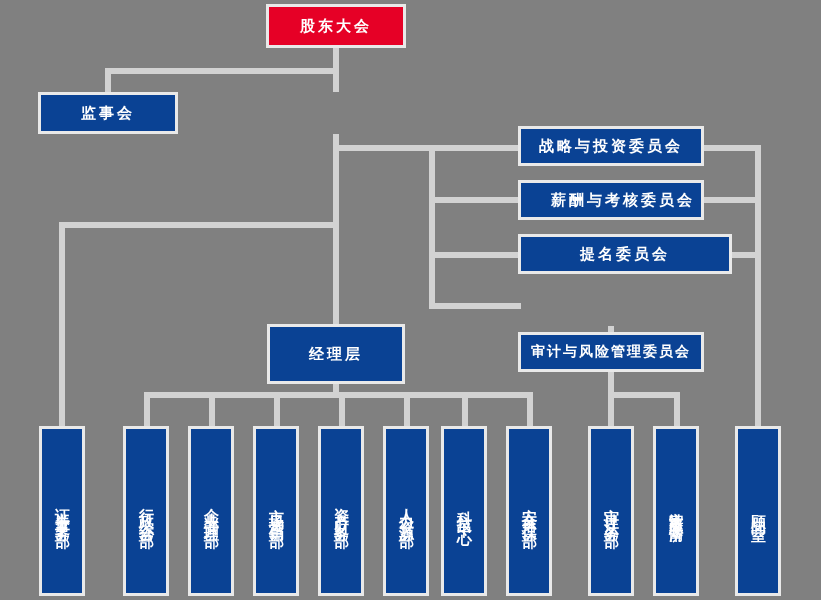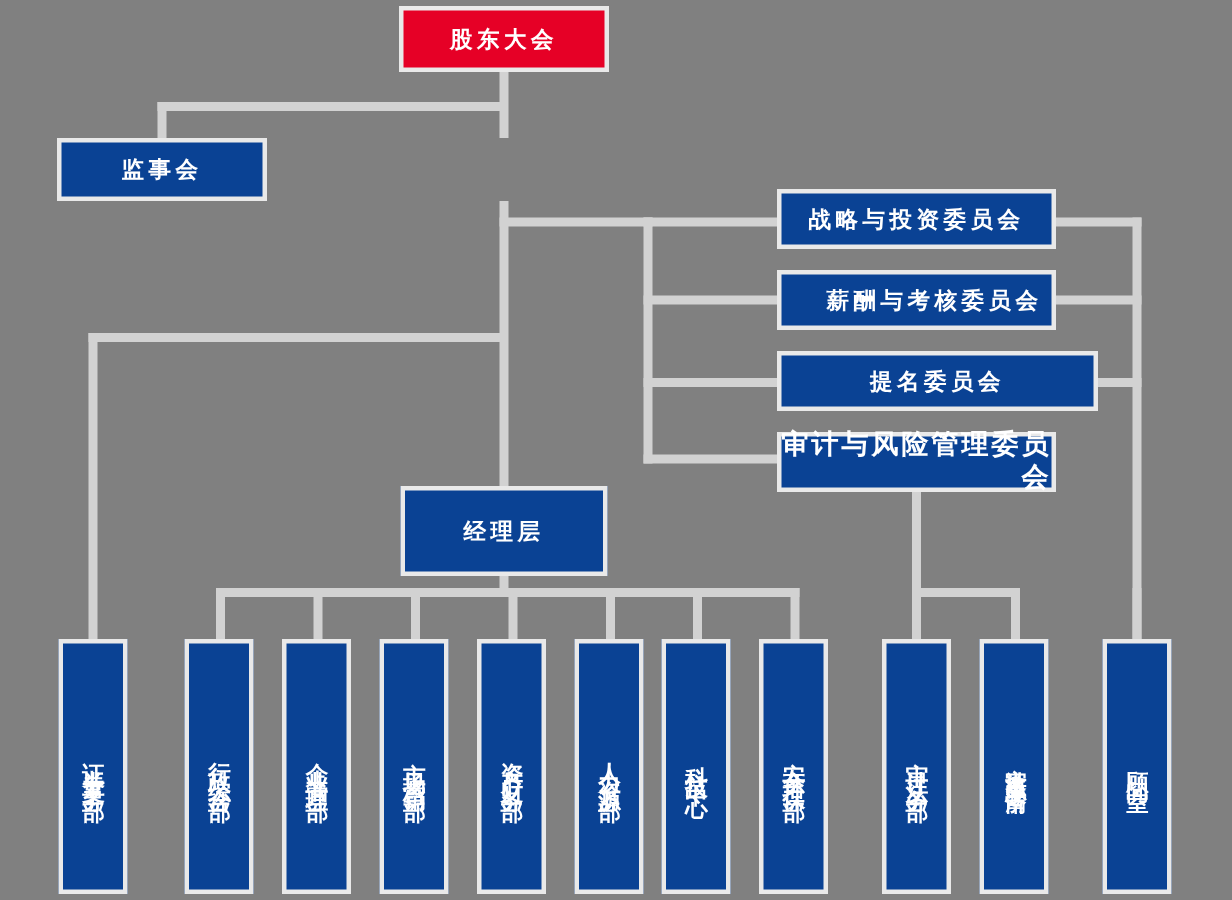--- a/index.html
+++ b/index.html
@@ -26,22 +26,22 @@
     display:flex;
     align-items:center;
     justify-content:center;
     text-align:center;
     font-weight:bold;
     letter-spacing:3px;
     line-height:1.25;
   }
   .node.red{background:#e60026;}
 
-  .node.h{font-size:15px;text-align:right;}
-  .node.h.small{font-size:18px;letter-spacing:2px;}
+  .node.h{font-size:15px;}
+  .node.h.small{font-size:14px;letter-spacing:2px;margin-top:44px;}
 
   
   .node.v{
     writing-mode:vertical-rl;
     text-orientation:upright;
     font-size:15px;
     letter-spacing:6px;
     padding:8px 0;
     align-items:center;
     justify-content:center;

